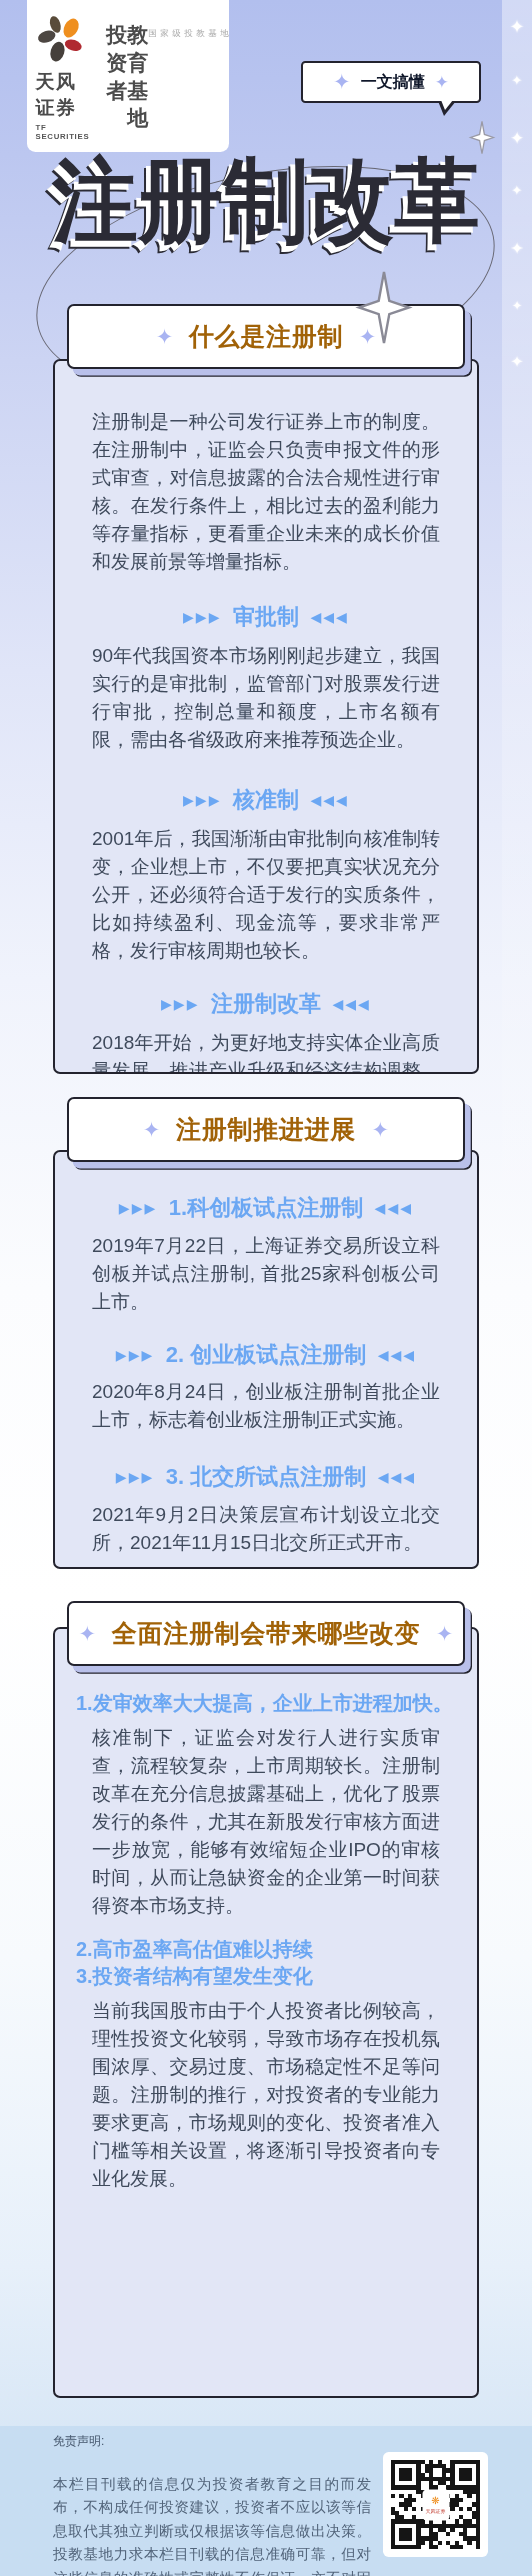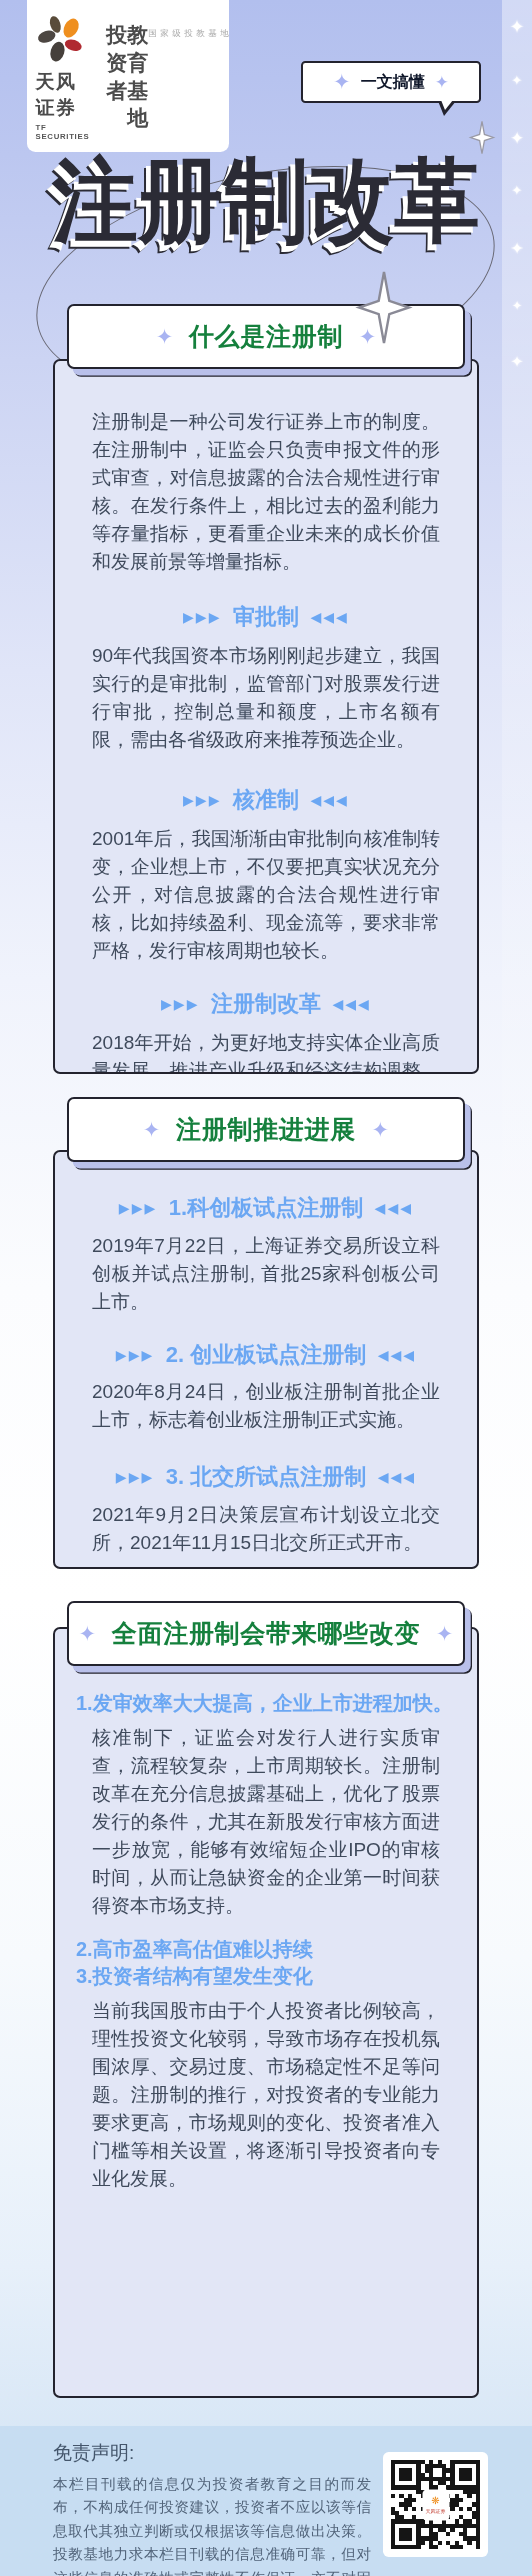--- a/index.html
+++ b/index.html
@@ -35,37 +35,37 @@
   .hero-title{position:absolute;left:0;top:150px;width:532px;margin:0;text-align:center;z-index:2;
     font-size:91px;line-height:1.12;font-weight:900;color:#2b2b35;letter-spacing:0;
     transform:scaleX(.94);text-shadow:-5px 5.7px 0 #ffffff,-7px 7.8px 0 #2b2b35;}
   .big-sparkle{position:absolute;left:353px;top:270px;z-index:3;}
   .small-sparkle{position:absolute;left:468px;top:119px;z-index:3;}
   
   .card{position:absolute;left:53px;width:426px;}
   .card-header{position:absolute;left:14px;top:0;width:398px;height:65px;background:#ffffff;
     border:2.1px solid #23232e;border-radius:7px;display:flex;align-items:center;justify-content:center;gap:15.6px;
     box-shadow:5.7px 6.4px 0 #b9c0ea,7px 7.8px 0 #23232e;z-index:2;box-sizing:border-box;}
-  .card-title{font-size:25px;font-weight:bold;color:#15803d;letter-spacing:0.7px;}
+  .card-title{font-size:25px;font-weight:bold;color:#a16207;letter-spacing:0.7px;}
   .hdr-spark{font-size:21px;color:#a9b4f2;}
   .card-body{position:relative;background:#e2e6f6;border:2.1px solid #23232e;border-radius:7px;
     box-sizing:border-box;z-index:1;overflow:hidden;}
   .c1 .card-body{margin-top:55px;height:715px;padding:31px 21px 14px;}
   .c2 .card-body{margin-top:53px;height:419px;padding:41px 21px 17px;}
   .c3 .card-body{margin-top:25.6px;height:771px;padding:61px 21px 11.4px;}
   .body-text{font-size:19px;line-height:28px;color:#3f4a5c;text-align:justify;margin:16px;}
   .sec-head{display:flex;align-items:center;justify-content:center;gap:11.4px;margin:0;}
   .sec-title{font-size:22px;font-weight:bold;color:#6ba7f3;}
   .arrows{font-size:14px;letter-spacing:2.1px;color:#6ba7f3;font-weight:bold;}
   .mt36{margin-top:25.6px;} .mt44{margin-top:31px;} .mt34{margin-top:24px;} .mt40{margin-top:28px;}
   .mt14{margin-top:10px;} .mt12{margin-top:8.5px;} .mt10{margin-top:7px;}
   .point-head{font-size:20px;font-weight:bold;color:#6ba7f3;margin:0;text-align:left;}
   
   .footer{position:absolute;left:0;top:2426px;width:532px;height:150px;background:#c7ddf2;}
-  .footer-label{position:absolute;left:53px;top:14px;font-size:19px;color:#44566c;margin:0;}
+  .footer-label{position:absolute;left:53px;top:7px;font-size:12px;color:#44566c;margin:0;}
   .footer-text{position:absolute;left:53px;top:47px;width:318px;font-size:14.6px;line-height:23.4px;
     color:#52647a;text-align:justify;margin:0;}
   .qr-box{position:absolute;left:383px;top:26px;width:105px;height:105px;background:#ffffff;border-radius:5.7px;
     display:flex;align-items:center;justify-content:center;}
   .qr-grid{position:relative;width:89px;height:89px;display:grid;
     grid-template-columns:repeat(21,1fr);grid-template-rows:repeat(21,1fr);}
   .qr-grid div.b{background:#151515;}
   .qr-badge{position:absolute;left:50%;top:50%;transform:translate(-50%,-50%);width:27px;height:31px;
     background:#ffffff;border-radius:4.3px;display:flex;flex-direction:column;align-items:center;justify-content:center;gap:1.4px;}
   .qr-badge-mark{font-size:10px;color:#ef8f1f;line-height:1;}
@@ -133,21 +133,21 @@
         <span class="arrows">▶▶▶</span>
         <span class="sec-title">审批制</span>
         <span class="arrows">◀◀◀</span>
       </div>
       <p class="body-text mt14">90年代我国资本市场刚刚起步建立，我国实行的是审批制，监管部门对股票发行进行审批，控制总量和额度，上市名额有限，需由各省级政府来推荐预选企业。</p>
       <div class="sec-head mt44">
         <span class="arrows">▶▶▶</span>
         <span class="sec-title">核准制</span>
         <span class="arrows">◀◀◀</span>
       </div>
-      <p class="body-text mt14">2001年后，我国渐渐由审批制向核准制转变，企业想上市，不仅要把真实状况充分公开，对信息披露的合法合规性进行审核，比如持续盈利、现金流等，要求非常严格，发行审核周期也较长。</p>
+      <p class="body-text mt14">2001年后，我国渐渐由审批制向核准制转变，企业想上市，不仅要把真实状况充分公开，还必须符合适于发行的实质条件，比如持续盈利、现金流等，要求非常严格，发行审核周期也较长。</p>
       <div class="sec-head mt34">
         <span class="arrows">▶▶▶</span>
         <span class="sec-title">注册制改革</span>
         <span class="arrows">◀◀◀</span>
       </div>
       <p class="body-text mt14">2018年开始，为更好地支持实体企业高质量发展，推进产业升级和经济结构调整，我国开始推行注册试点，相比审批制和核准制，注册制门槛和流程都得到优化，企业充分披露信息，把定价和判断的权力交给了市场和投资者。</p>
     </div>
   </section>
 
   <section class="card c2" style="top:1097px;">

